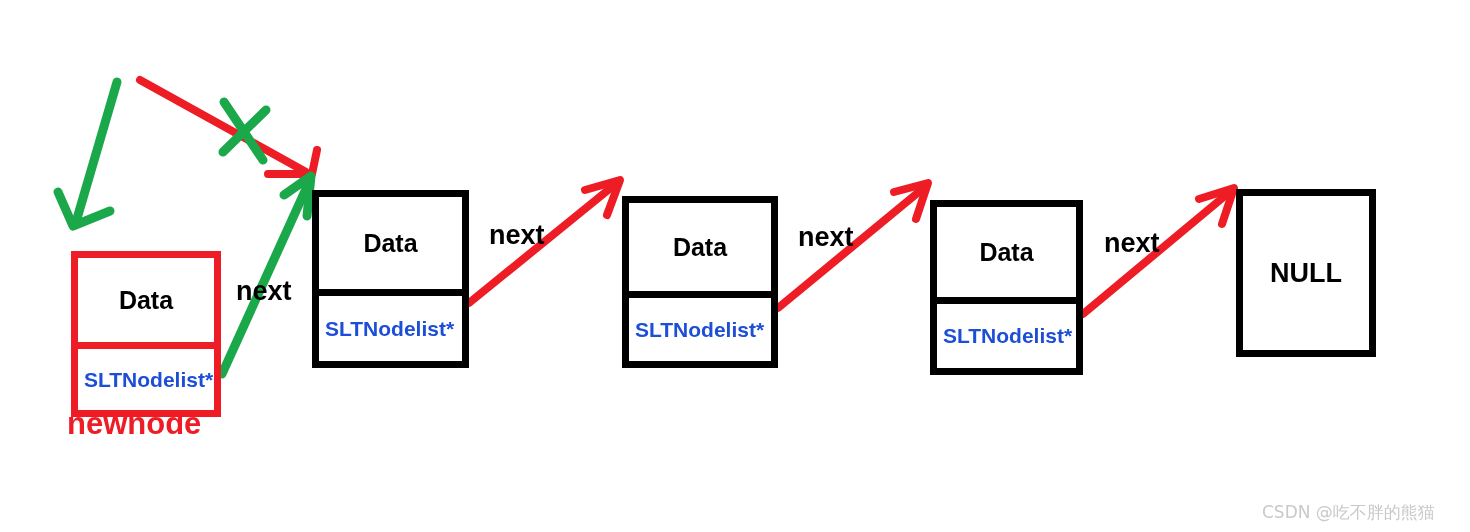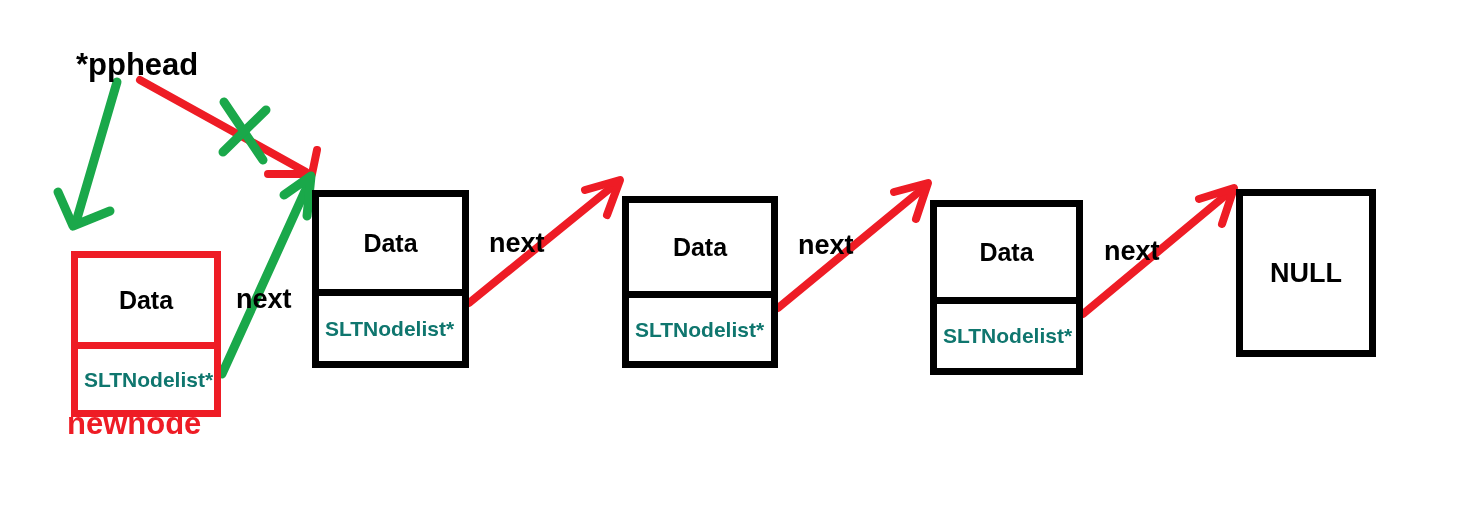--- a/index.html
+++ b/index.html
@@ -56,21 +56,21 @@
 
   .data-label {
     font-weight: bold;
     font-size: 25px;
     color: #000000;
     letter-spacing: 0px;
   }
   .ptr-label {
     font-weight: bold;
     font-size: 21px;
-    color: #0f766e;
+    color: #1d4ed8;
     white-space: nowrap;
   }
   .null-label {
     font-weight: bold;
     font-size: 27px;
     color: #000000;
   }
   .node.null-node {
     justify-content: center;
     align-items: center;
@@ -86,21 +86,20 @@
     font-size: 31px;
     color: #000000;
   }
   .txt-newnode {
     font-size: 31px;
     color: #ee1c25;
   }
   .txt-next {
     font-size: 27px;
     color: #000000;
-    margin-top: 8px;
   }
 
   
   .watermark {
     position: absolute;
     font-size: 17px;
     font-weight: normal;
     color: #c9c9c9;
     white-space: nowrap;
     font-family: "DejaVu Sans", sans-serif;
@@ -142,21 +141,20 @@
       <line x1="778" y1="308" x2="926" y2="186" stroke="#ee1c25" stroke-width="8" stroke-linecap="round"></line>
       <polyline points="894,192 928,183 916,219" fill="none" stroke="#ee1c25" stroke-width="8" stroke-linecap="round" stroke-linejoin="round"></polyline>
     </g>
 
     <g>
       <line x1="1083" y1="314" x2="1232" y2="190" stroke="#ee1c25" stroke-width="8" stroke-linecap="round"></line>
       <polyline points="1199,199 1234,188 1222,224" fill="none" stroke="#ee1c25" stroke-width="8" stroke-linecap="round" stroke-linejoin="round"></polyline>
     </g>
   </svg>
 
-  <div class="free-text txt-pphead" style="left:76px; top:47px;">*pphead</div>
 
   <div class="node red" style="left:71px; top:227px; width:150px; height:166px;">
     <div class="cell data-cell" style="height:84px;">
       <span class="data-label">Data</span>
     </div>
     <div class="cell ptr-cell" style="flex:1;">
       <span class="ptr-label">SLTNodelist*</span>
     </div>
   </div>
 
@@ -191,14 +189,15 @@
 
   <div class="node black null-node" style="left:1236px; top:165px; width:140px; height:168px;">
     <span class="null-label">NULL</span>
   </div>
 
   <div class="free-text txt-next" style="left:236px; top:276px;">next</div>
   <div class="free-text txt-next" style="left:489px; top:220px;">next</div>
   <div class="free-text txt-next" style="left:798px; top:222px;">next</div>
   <div class="free-text txt-next" style="left:1104px; top:228px;">next</div>
 
+  <div class="watermark" style="left:1262px; top:501px;">CSDN @吃不胖的熊猫</div>
 
 </div>
 
 </body></html>

